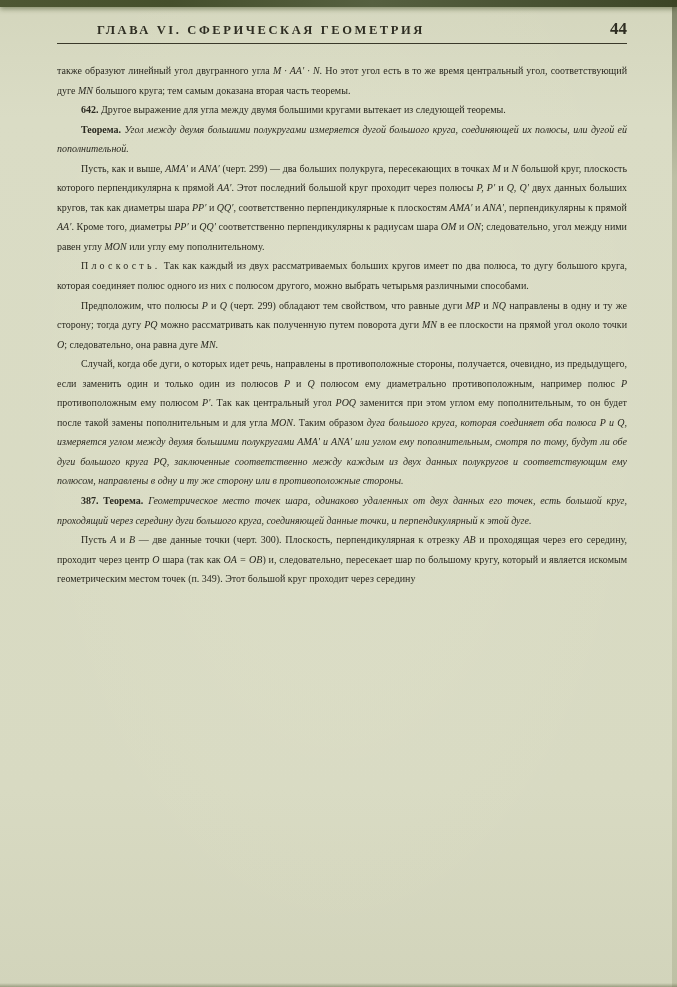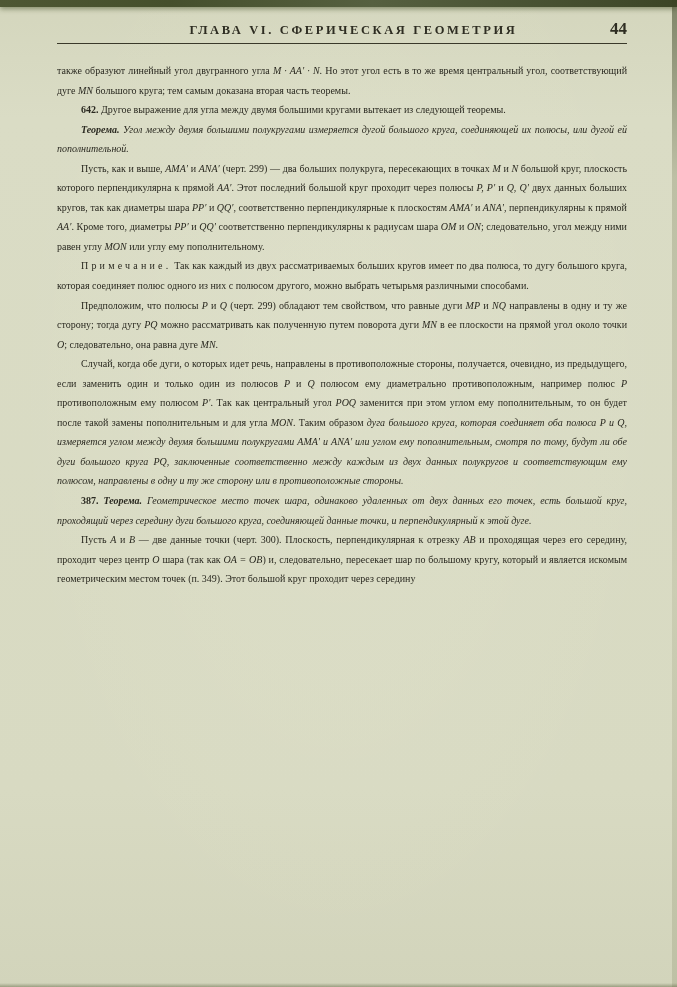--- a/index.html
+++ b/index.html
@@ -28,21 +28,21 @@
   }
   .edge-bottom{
     position:absolute;bottom:0;left:0;right:0;height:4px;
     background:linear-gradient(0deg,rgba(90,95,60,.45),rgba(90,95,60,0));
   }
   .header{
     display:flex;align-items:baseline;
     margin:19px 50px 0 57px;
   }
   .header .title{
-    flex:1;text-align:center;
+    flex:1;
     font-size:12.5px;font-weight:700;letter-spacing:2.6px;
     color:#2e2d22;
     padding-left:40px; 
   }
   .header .pagenum{
     font-size:17px;font-weight:700;color:#2e2d22;
   }
   .rule{
     margin:4px 50px 0 57px;
     border-top:1.4px solid #3a392a;
@@ -51,21 +51,21 @@
   .body-text{
     margin:17px 50px 0 57px;
     font-size:10px;
     line-height:19.55px;
     text-align:justify;
   }
   .body-text p{margin:0;padding:0;}
   .body-text p.indent{text-indent:24px;}
   .i{font-style:italic;}
   .b{font-weight:700;}
-  .bi{font-weight:700;font-style:italic;margin-top:32px;}
+  .bi{font-weight:700;margin-top:32px;}
   .sp{letter-spacing:3.2px;}
 </style>
 </head>
 <body>
 
 <div class="page">
   <div class="edge-top"></div>
   <div class="edge-right"></div>
   <div class="edge-bottom"></div>
 
@@ -73,19 +73,19 @@
     <span class="title">ГЛАВА VI. СФЕРИЧЕСКАЯ ГЕОМЕТРИЯ</span>
     <span class="pagenum">44</span>
   </div>
   <div class="rule"></div>
 
   <div class="body-text">
       <p><span>также образуют линейный угол двугранного угла </span><span class="i">M · AA′ · N</span><span>. Но этот угол есть в то же время центральный угол, соответствующий дуге </span><span class="i">MN</span><span> большого круга; тем самым доказана вторая часть теоремы.</span></p>
       <p class="indent"><span class="b">642.</span><span> Другое выражение для угла между двумя большими кругами вытекает из следующей теоремы.</span></p>
       <p class="indent"><span class="bi">Теорема.</span><span class="i"> Угол между двумя большими полукругами измеряется дугой большого круга, соединяющей их полюсы, или дугой ей пополнительной.</span></p>
       <p class="indent"><span>Пусть, как и выше, </span><span class="i">AMA′</span><span> и </span><span class="i">ANA′</span><span> (черт. 299) — два больших полукруга, пересекающих в точках </span><span class="i">M</span><span> и </span><span class="i">N</span><span> большой круг, плоскость которого перпендикулярна к прямой </span><span class="i">AA′</span><span>. Этот последний большой круг проходит через полюсы </span><span class="i">P, P′</span><span> и </span><span class="i">Q, Q′</span><span> двух данных больших кругов, так как диаметры шара </span><span class="i">PP′</span><span> и </span><span class="i">QQ′</span><span>, соответственно перпендикулярные к плоскостям </span><span class="i">AMA′</span><span> и </span><span class="i">ANA′</span><span>, перпендикулярны к прямой </span><span class="i">AA′</span><span>. Кроме того, диаметры </span><span class="i">PP′</span><span> и </span><span class="i">QQ′</span><span> соответственно перпендикулярны к радиусам шара </span><span class="i">OM</span><span> и </span><span class="i">ON</span><span>; следовательно, угол между ними равен углу </span><span class="i">MON</span><span> или углу ему пополнительному.</span></p>
-      <p class="indent"><span class="sp">Примечание.</span><span> Так как каждый из двух рассматриваемых больших кругов имеет по два полюса, то дугу большого круга, которая соединяет полюс одного из них с полюсом другого, можно выбрать четырьмя различными способами.</span></p>
+      <p class="indent"><span class="sp">Плоскость.</span><span> Так как каждый из двух рассматриваемых больших кругов имеет по два полюса, то дугу большого круга, которая соединяет полюс одного из них с полюсом другого, можно выбрать четырьмя различными способами.</span></p>
       <p class="indent"><span>Предположим, что полюсы </span><span class="i">P</span><span> и </span><span class="i">Q</span><span> (черт. 299) обладают тем свойством, что равные дуги </span><span class="i">MP</span><span> и </span><span class="i">NQ</span><span> направлены в одну и ту же сторону; тогда дугу </span><span class="i">PQ</span><span> можно рассматривать как полученную путем поворота дуги </span><span class="i">MN</span><span> в ее плоскости на прямой угол около точки </span><span class="i">O</span><span>; следовательно, она равна дуге </span><span class="i">MN</span><span>.</span></p>
       <p class="indent"><span>Случай, когда обе дуги, о которых идет речь, направлены в противоположные стороны, получается, очевидно, из предыдущего, если заменить один и только один из полюсов </span><span class="i">P</span><span> и </span><span class="i">Q</span><span> полюсом ему диаметрально противоположным, например полюс </span><span class="i">P</span><span> противоположным ему полюсом </span><span class="i">P′</span><span>. Так как центральный угол </span><span class="i">POQ</span><span> заменится при этом углом ему пополнительным, то он будет после такой замены пополнительным и для угла </span><span class="i">MON</span><span>. Таким образом </span><span class="i">дуга большого круга, которая соединяет оба полюса P и Q, измеряется углом между двумя большими полукругами AMA′ и ANA′ или углом ему пополнительным, смотря по тому, будут ли обе дуги большого круга PQ, заключенные соответственно между каждым из двух данных полукругов и соответствующим ему полюсом, направлены в одну и ту же сторону или в противоположные стороны.</span></p>
       <p class="indent"><span class="b">387.</span><span class="bi"> Теорема.</span><span class="i"> Геометрическое место точек шара, одинаково удаленных от двух данных его точек, есть большой круг, проходящий через середину дуги большого круга, соединяющей данные точки, и перпендикулярный к этой дуге.</span></p>
       <p class="indent"><span>Пусть </span><span class="i">A</span><span> и </span><span class="i">B</span><span> — две данные точки (черт. 300). Плоскость, перпендикулярная к отрезку </span><span class="i">AB</span><span> и проходящая через его середину, проходит через центр </span><span class="i">O</span><span> шара (так как </span><span class="i">OA = OB</span><span>) и, следовательно, пересекает шар по большому кругу, который и является искомым геометрическим местом точек (п. 349). Этот большой круг проходит через середину</span></p>
     </div>
 </div>
 
 </body></html>

